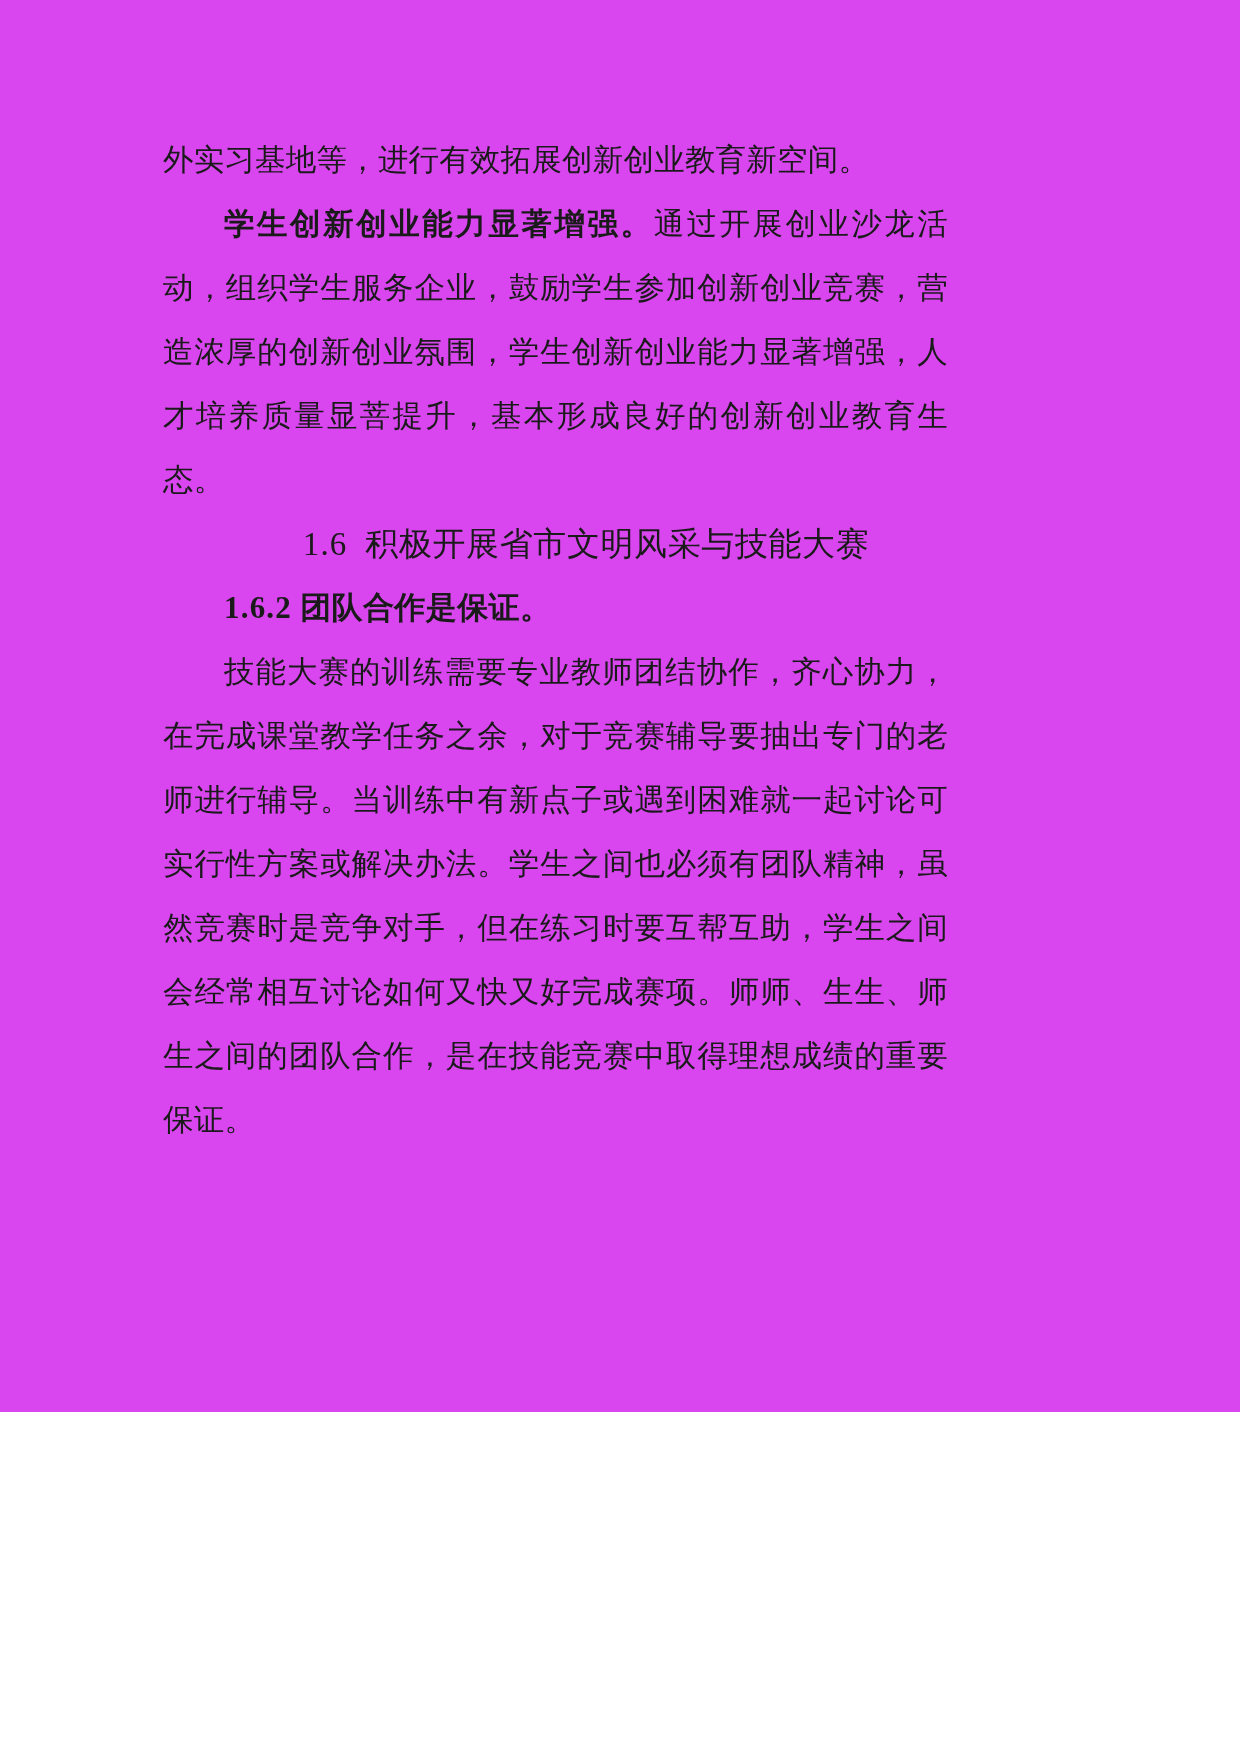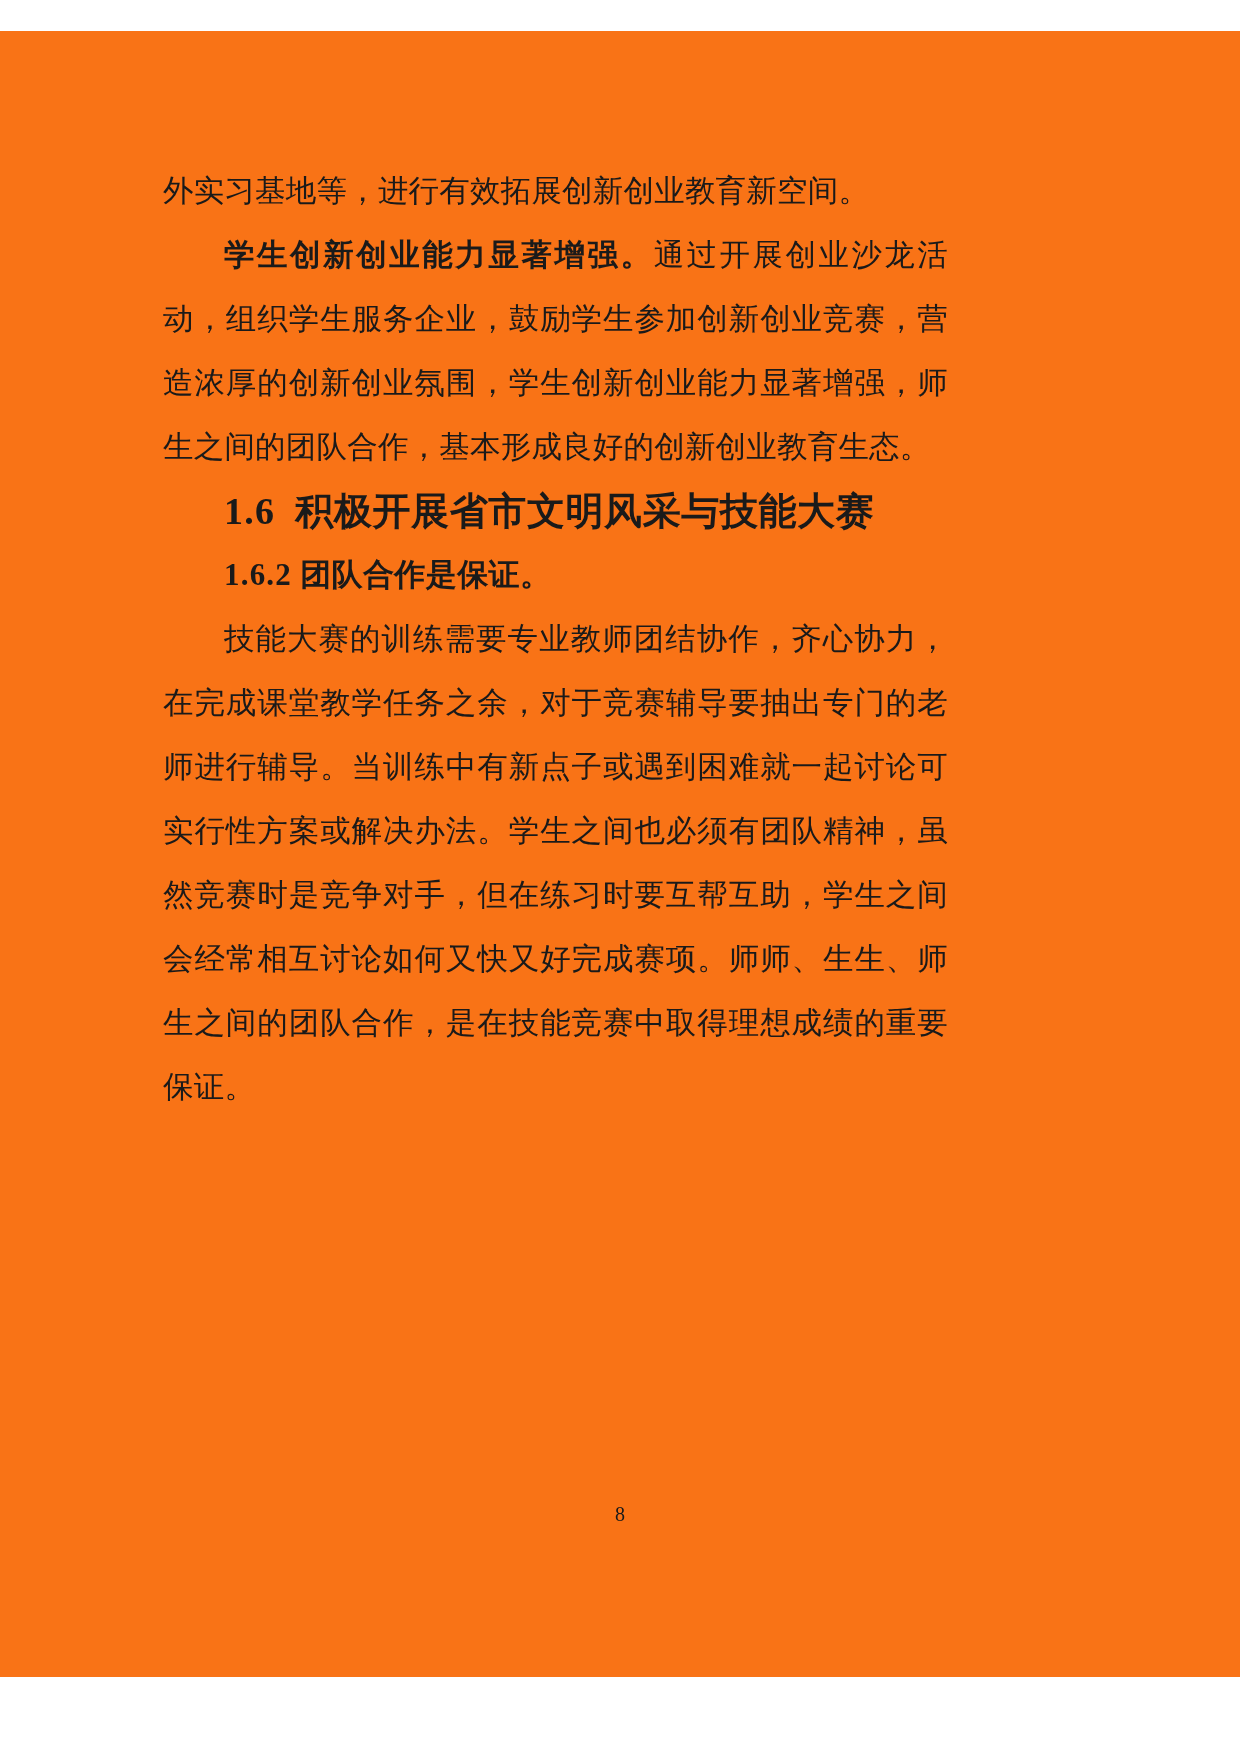--- a/index.html
+++ b/index.html
@@ -7,25 +7,24 @@
     padding: 0;
     background: #ffffff;
   }
   body {
     font-family: "Liberation Serif", "DejaVu Serif", serif;
     color: #1a1a1a;
   }
   .page {
     position: relative;
     width: 1240px;
-    height: 1646px;
-    background: #f97316;
+    height: 1412px;
+    background: #d946ef;
     box-sizing: border-box;
     overflow: hidden;
-    margin-top: 31px;
   }
   .content {
     position: absolute;
     left: 163px;
     top: 128px;
     width: 785px;
   }
   
   .para {
     font-size: 30.5px;
@@ -42,26 +41,26 @@
   }
   .para.last-line-left {
     text-align-last: left;
   }
   .lead-bold {
     font-weight: bold;
     letter-spacing: 0.3px;
   }
   
   .heading {
-    font-size: 38px;
+    font-size: 33px;
     line-height: 64px;
-    font-weight: bold;
+    font-weight: normal;
     margin: 0;
     text-indent: 61px;
-    text-align: left;
+    text-align: center;
     letter-spacing: 0.6px;
   }
   .heading .num {
     letter-spacing: 1.2px;
   }
   .heading-sub {
     font-size: 31px;
     line-height: 64px;
     font-weight: bold;
     margin: 0;
@@ -89,21 +88,21 @@
 </style>
 </head>
 <body>
 
 <div class="page">
 
   <div class="content">
 
     <p class="para last-line-left">外实习基地等，进行有效拓展创新创业教育新空间。</p>
 
-    <p class="para indent"><span class="lead-bold">学生创新创业能力显著增强。</span><span>通过开展创业沙龙活动，组织学生服务企业，鼓励学生参加创新创业竞赛，营造浓厚的创新创业氛围，学生创新创业能力显著增强，师生之间的团队合作，基本形成良好的创新创业教育生态。</span></p>
+    <p class="para indent"><span class="lead-bold">学生创新创业能力显著增强。</span><span>通过开展创业沙龙活动，组织学生服务企业，鼓励学生参加创新创业竞赛，营造浓厚的创新创业氛围，学生创新创业能力显著增强，人才培养质量显菩提升，基本形成良好的创新创业教育生态。</span></p>
 
     <p class="heading"><span class="num num-latin">1.6</span>&nbsp;&nbsp;<span>积极开展省市文明风采与技能大赛</span></p>
 
 
 
     <p class="heading-sub"><span class="num num-latin">1.6.2</span>&nbsp;<span>团队合作是保证。</span></p>
 
     <p class="para indent last-line-left">技能大赛的训练需要专业教师团结协作，齐心协力，在完成课堂教学任务之余，对于竞赛辅导要抽出专门的老师进行辅导。当训练中有新点子或遇到困难就一起讨论可实行性方案或解决办法。学生之间也必须有团队精神，虽然竞赛时是竞争对手，但在练习时要互帮互助，学生之间会经常相互讨论如何又快又好完成赛项。师师、生生、师生之间的团队合作，是在技能竞赛中取得理想成绩的重要保证。</p>
 
   </div>

